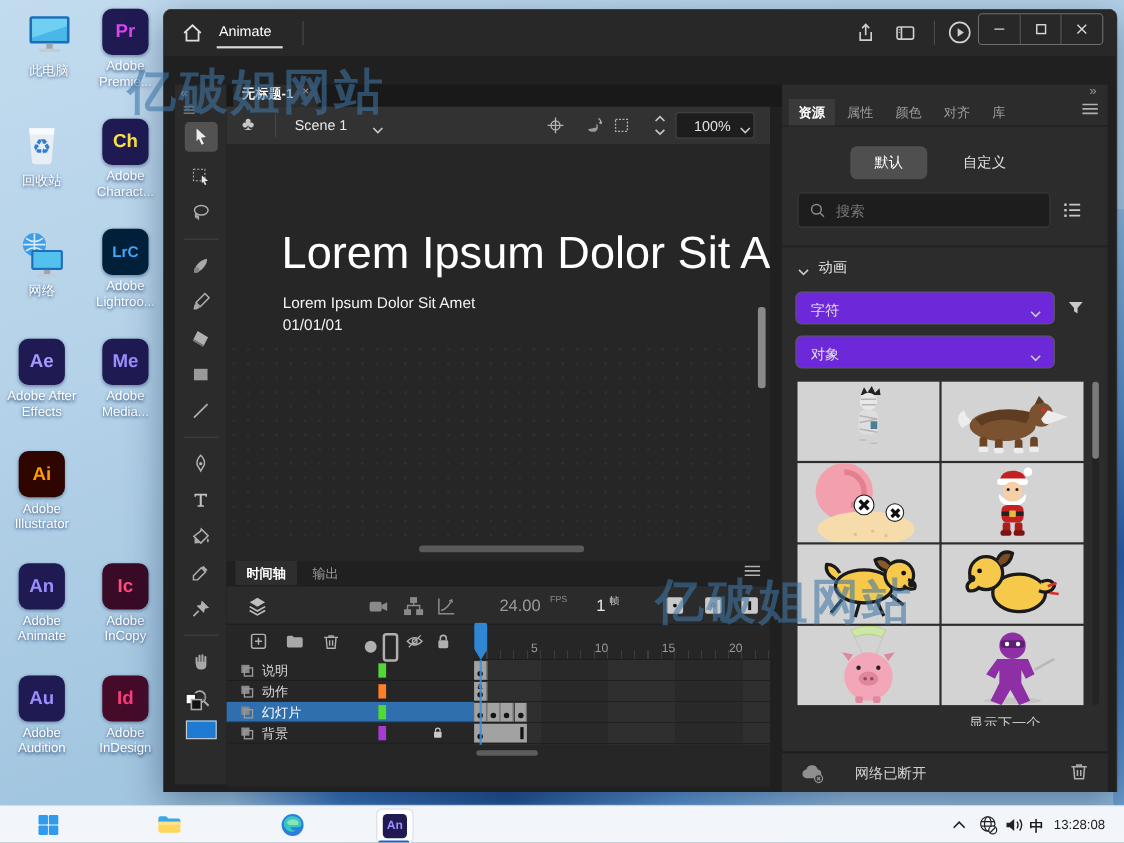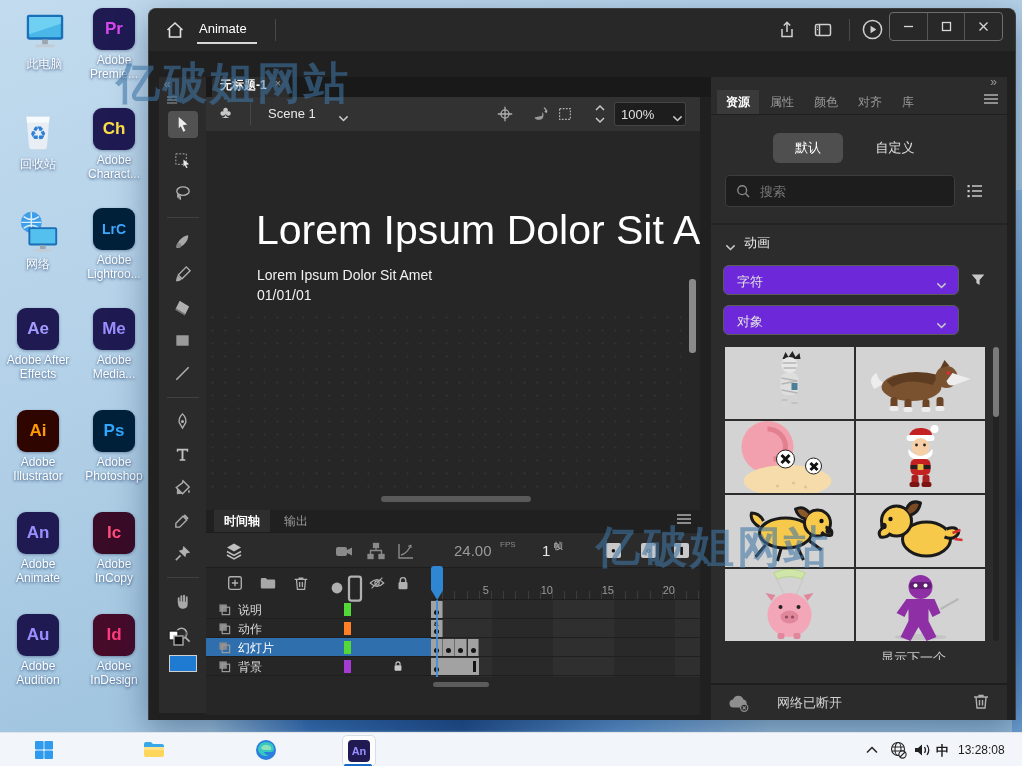--- a/index.html
+++ b/index.html
@@ -59,21 +59,21 @@
     display:flex;padding:0 8px;gap:8px}
   #doctab .t{color:#fff;font-size:12px;font-weight:bold}
   #doctab .x{color:#9a9a9a;font-size:11px}
   #stagebar{position:absolute;left:0;top:20px;width:494px;height:34px;background:#323232;
     border-bottom:1px solid #1c1c1c}
   #scene-clover{position:absolute;left:14px;top:6px;color:#c8c8c8;font-size:17px}
   .sb-sep{position:absolute;left:44px;top:6px;width:1px;height:22px;background:#474747}
   #scene-name{position:absolute;left:62px;top:9px;color:#e8e8e8;font-size:13px}
   #zoombox{position:absolute;left:408px;top:5px;width:72px;height:24px;background:#1d1d1d;
     border:1px solid #454545;border-radius:3px;color:#e0e0e0;font-size:13px;line-height:24px;
-    padding-left:6px;box-sizing:border-box}
+    padding-left:16px;box-sizing:border-box}
   #stage{position:absolute;left:0;top:54px;width:494px;height:379px;background:#262626;overflow:hidden}
   #stage-dots{position:absolute;left:0;top:180px;right:10px;bottom:14px;opacity:.5;
     background-image:radial-gradient(circle,#3a3a3a 1px,transparent 1.4px);background-size:13px 13px}
   #stage-heading{position:absolute;left:50px;top:76px;right:0;overflow:hidden;white-space:nowrap;
     font-size:41px;color:#fff}
   #stage-line1{position:absolute;left:51px;top:136px;font-size:14px;color:#f2f2f2}
   #stage-line2{position:absolute;left:51px;top:156px;font-size:14px;color:#f2f2f2}
   #stage-vscroll{position:absolute;right:4px;top:148px;width:7px;height:74px;background:#8a8a8a;border-radius:3px}
   #stage-hscroll{position:absolute;left:175px;bottom:8px;width:150px;height:6px;background:#5a5a5a;border-radius:3px}
   
@@ -243,24 +243,20 @@
         <div class="lbl">Adobe Charact...</div>
       </div>
       <div class="dicon" style="top: 208px;">
         <div class="tile" style="background: rgb(0, 32, 58); color: rgb(63, 169, 255); font-size: 14px;">LrC</div>
         <div class="lbl">Adobe Lightroo...</div>
       </div>
       <div class="dicon" style="top: 308px;">
         <div class="tile" style="background: rgb(31, 26, 82); color: rgb(154, 143, 255);">Me</div>
         <div class="lbl">Adobe Media...</div>
       </div>
-      <div class="dicon" style="top: 410px;">
-        <div class="tile" style="background: rgb(0, 32, 58); color: rgb(49, 168, 255);">Ps</div>
-        <div class="lbl">Adobe Photoshop</div>
-      </div>
       <div class="dicon" style="top: 614px;">
         <div class="tile" style="background: rgb(71, 11, 42); color: rgb(255, 58, 125);">Id</div>
         <div class="lbl">Adobe InDesign</div>
       </div>
       <div class="dicon" style="top: 512px;">
         <div class="tile" style="background: rgb(58, 11, 38); color: rgb(255, 77, 124);">Ic</div>
         <div class="lbl">Adobe InCopy</div>
       </div>
     </div>
 </div>

